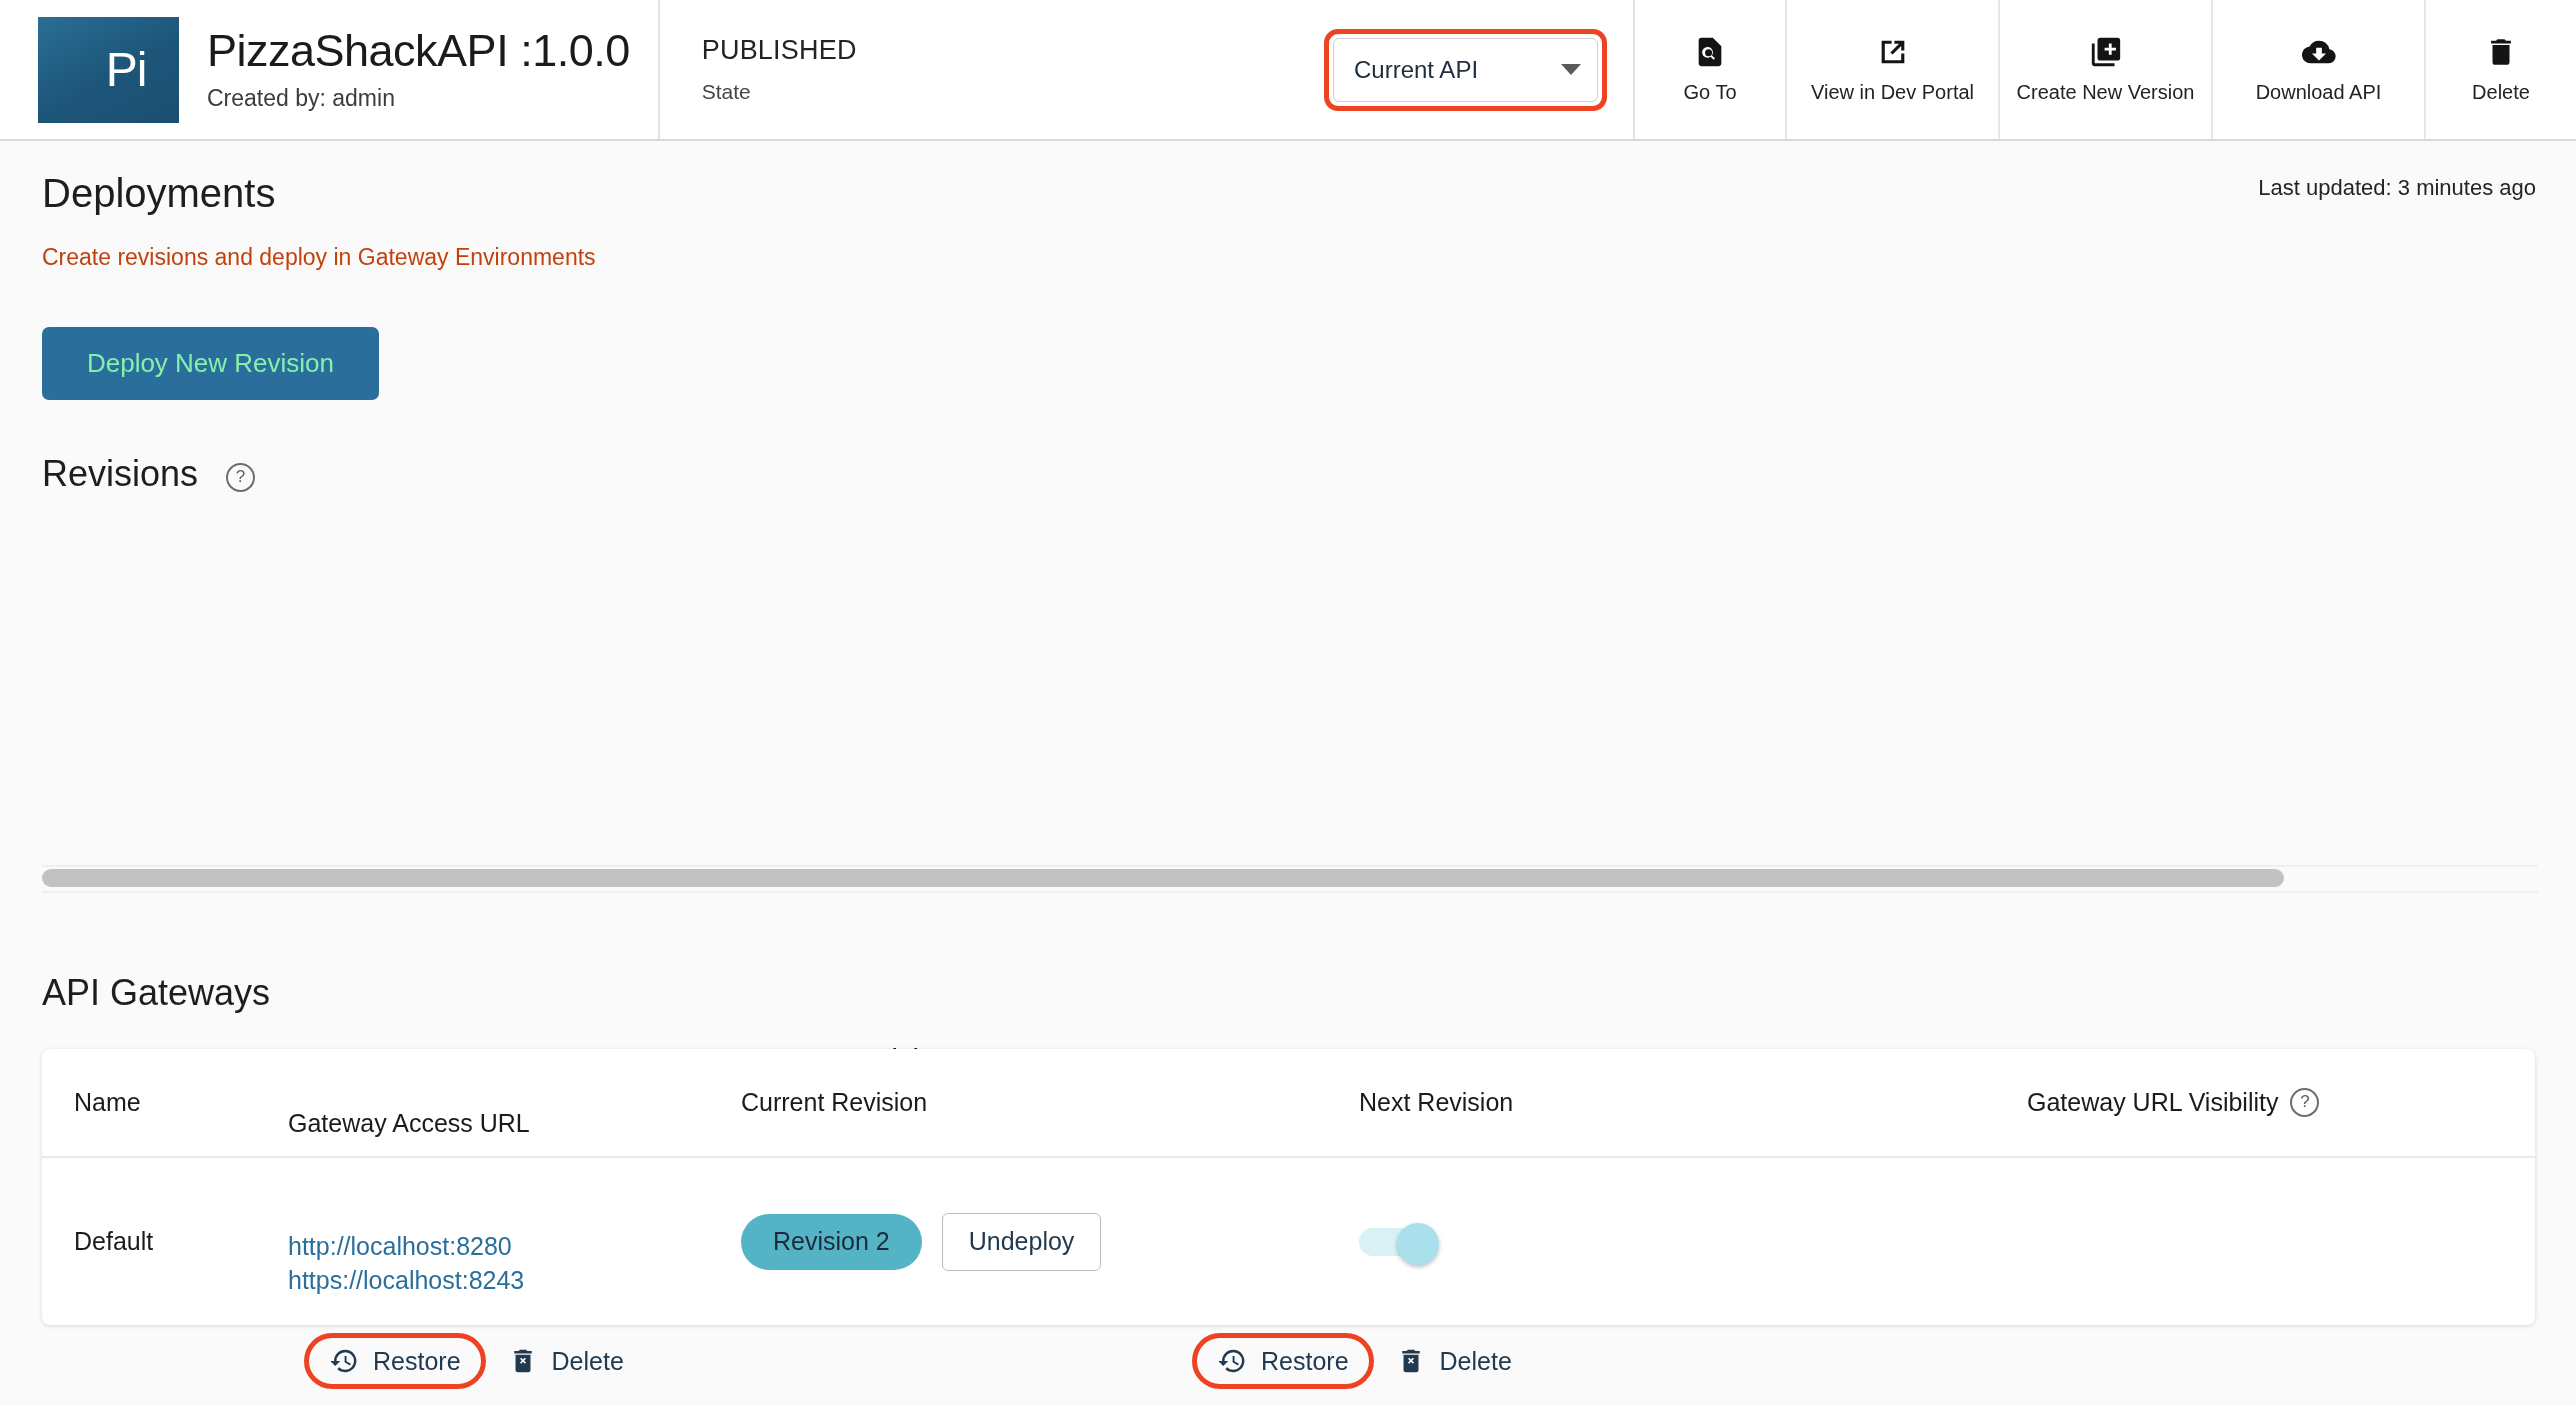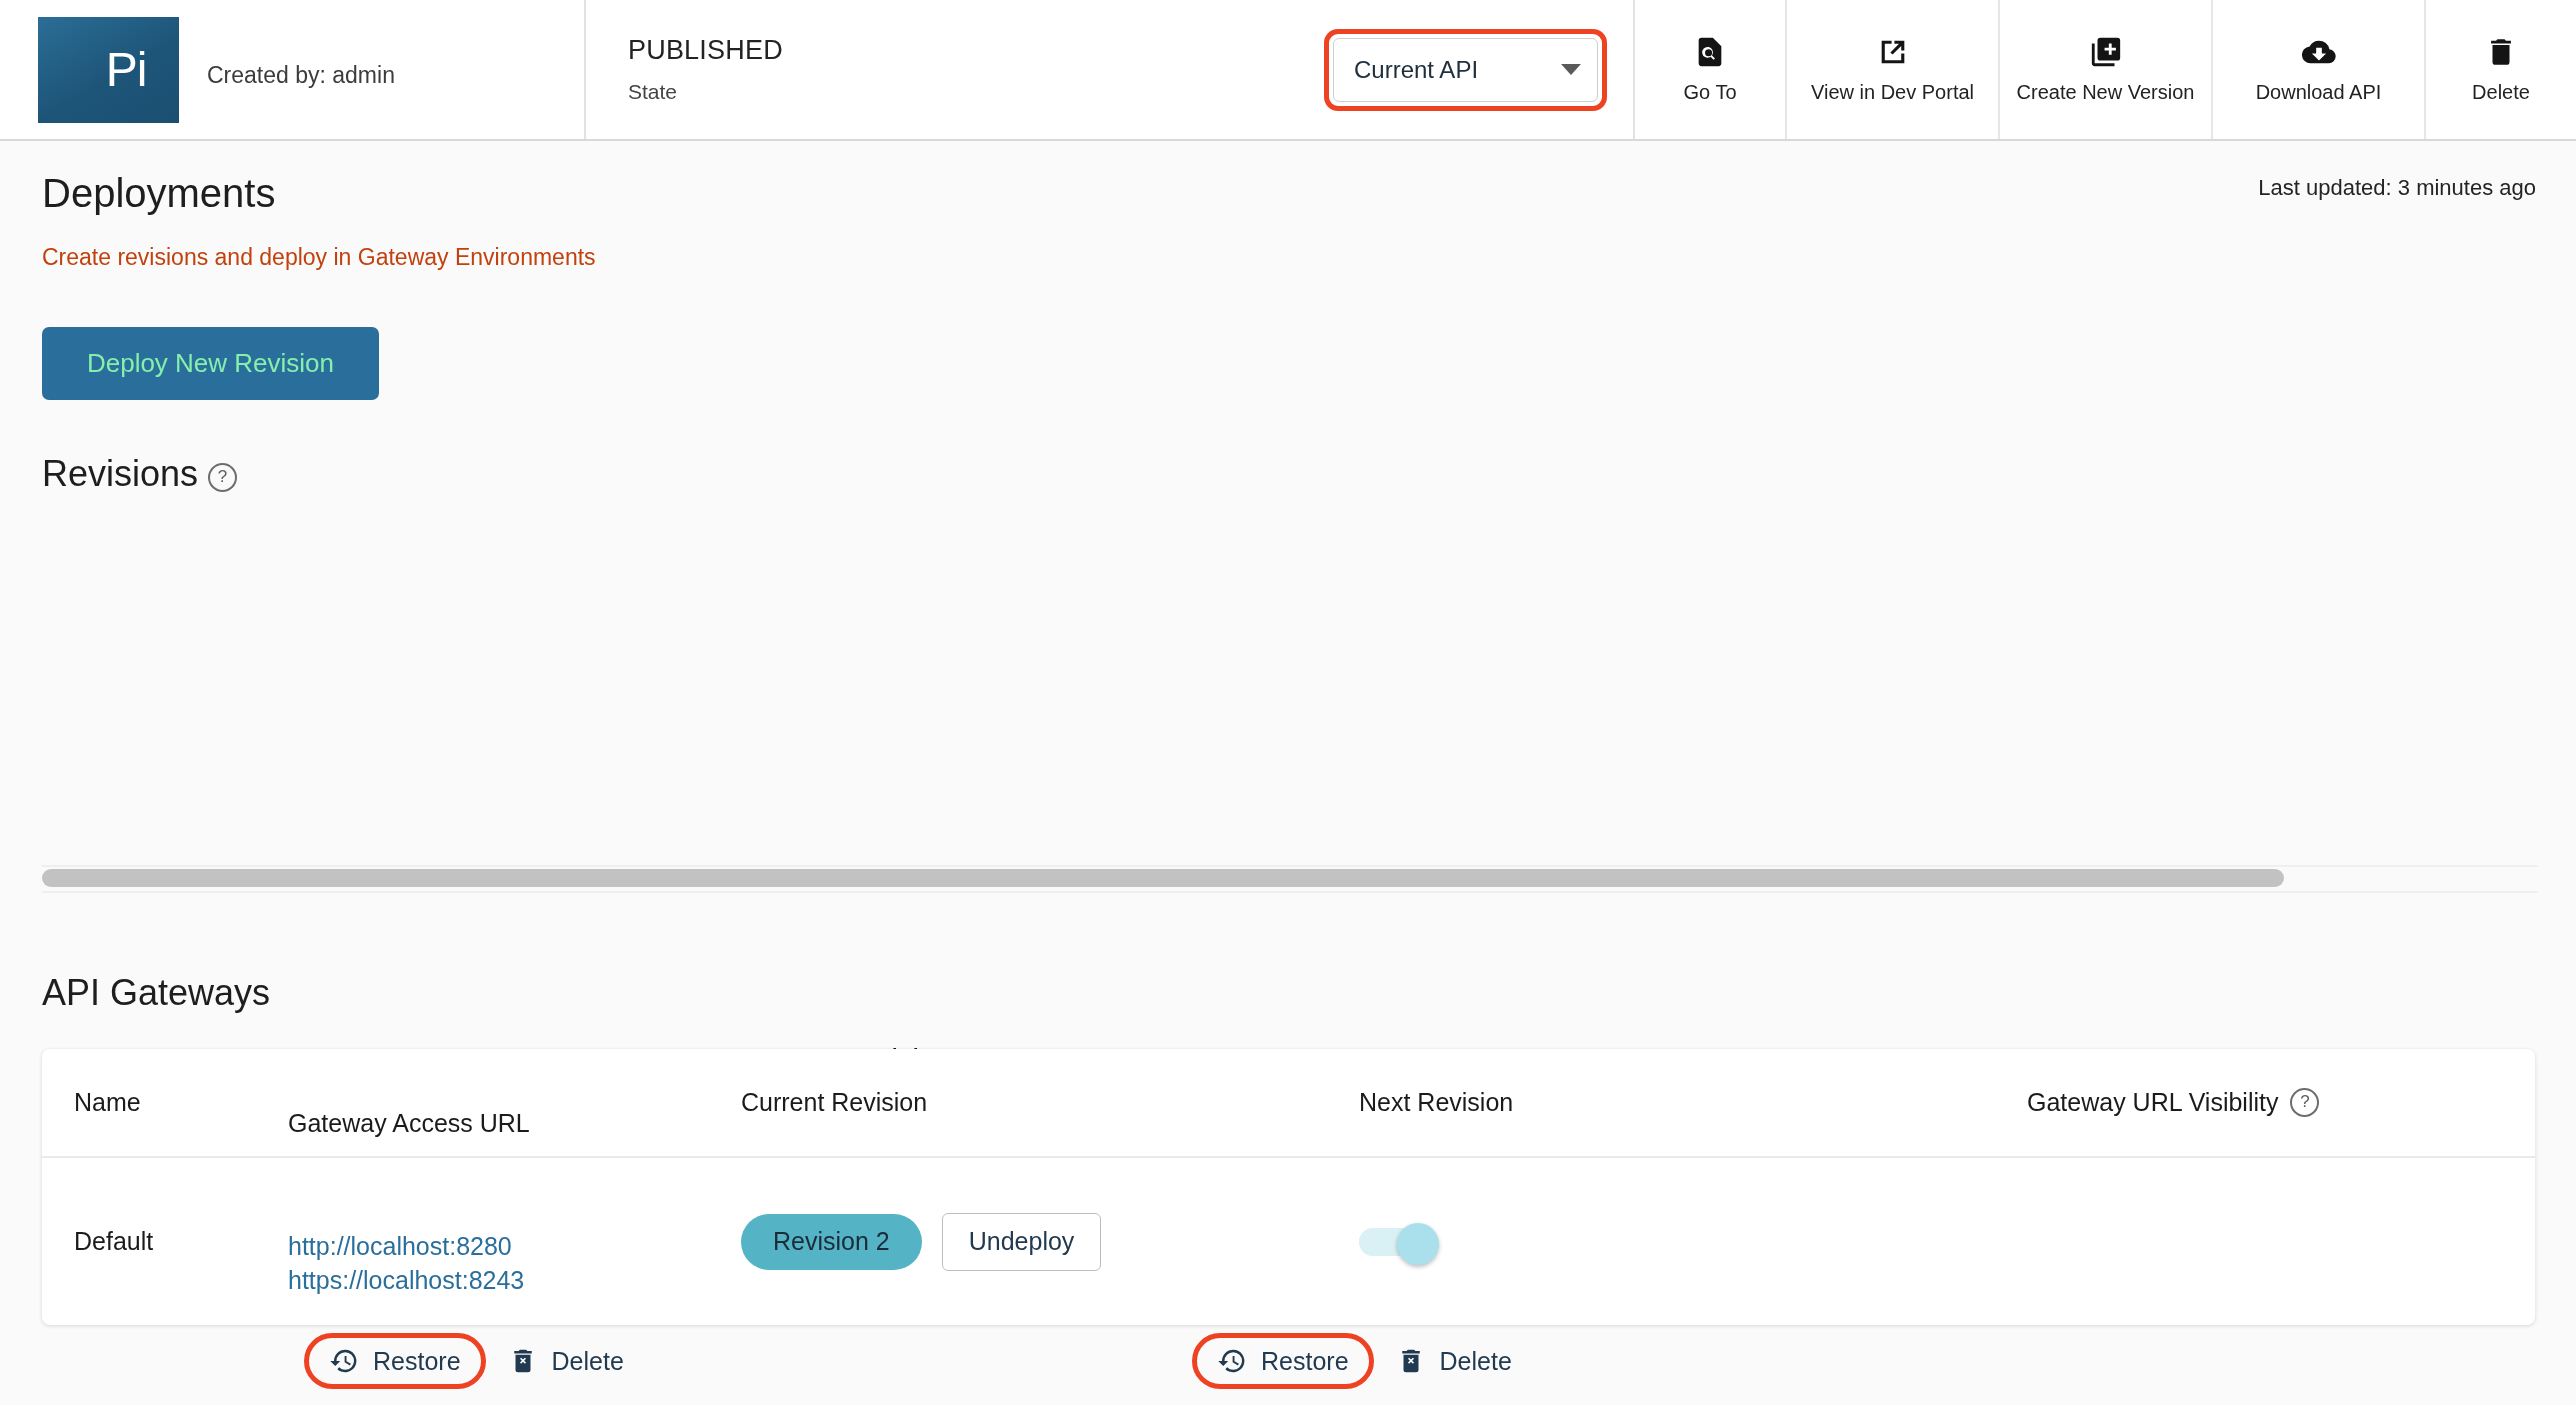--- a/index.html
+++ b/index.html
@@ -107,21 +107,21 @@
     position: absolute; left: 42px; top: 327px;
     width: 337px; height: 73px;
     background: #2a6e9c; color: #86efac;
     border: none; border-radius: 7px;
     font-size: 26px; font-family: inherit;
     display: flex; align-items: center; justify-content: center;
   }
   .h2 {
     position: absolute; left: 42px;
     font-size: 36px; font-weight: 400; color: #1e1e1e;
-    display: flex; align-items: center; gap: 10px;
+    display: flex; align-items: center; gap: 28px;
   }
   #revisions-heading { top: 453px; }
   #gateways-heading { top: 972px; }
   .help-circle {
     width: 25px; height: 25px; border-radius: 50%;
     border: 2px solid #6d6d6d; color: #5d5d5d;
     font-size: 17px; line-height: 23px; text-align: center;
     display: inline-block; margin-top: 6px;
   }
 
@@ -255,20 +255,21 @@
 </head>
 <body>
 
 <div id="page">
 
   <div class="topbar">
 
     <div class="brand">
       <div class="logo-tile">Pi</div>
       <div class="brand-text">
+        <div class="api-title">PizzaShackAPI :1.0.0</div>
         <div class="api-sub">Created by: admin</div>
       </div>
     </div>
 
     <div class="state-block">
       <div class="state-value">PUBLISHED</div>
       <div class="state-label">State</div>
     </div>
 
     <div class="api-select-wrap">

